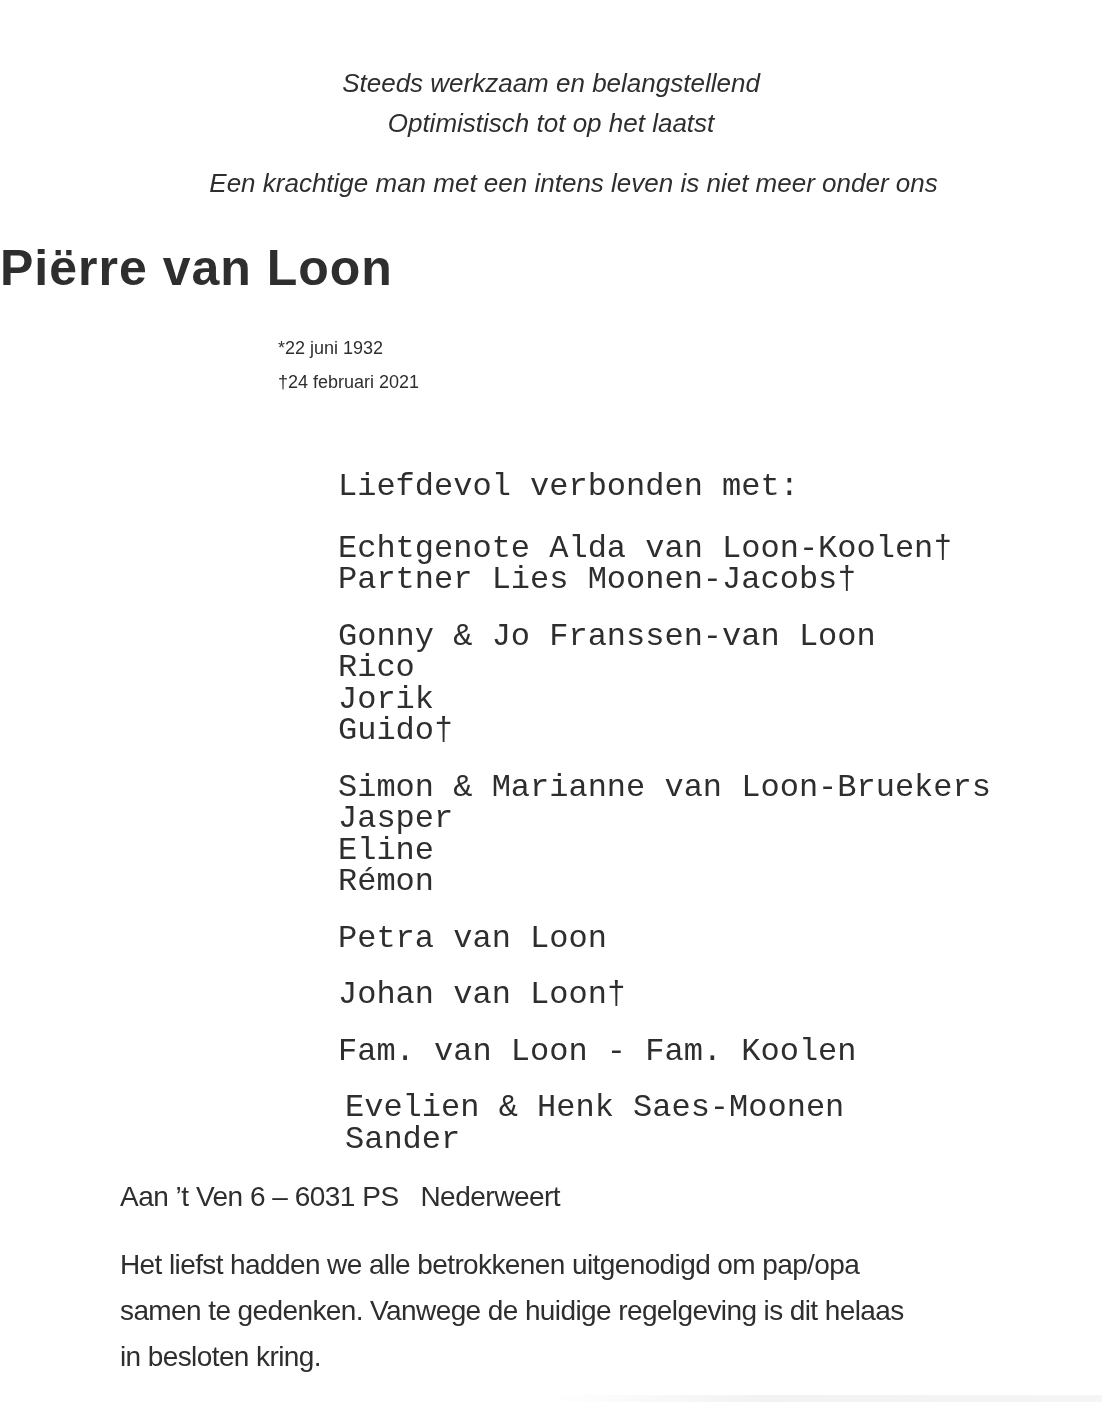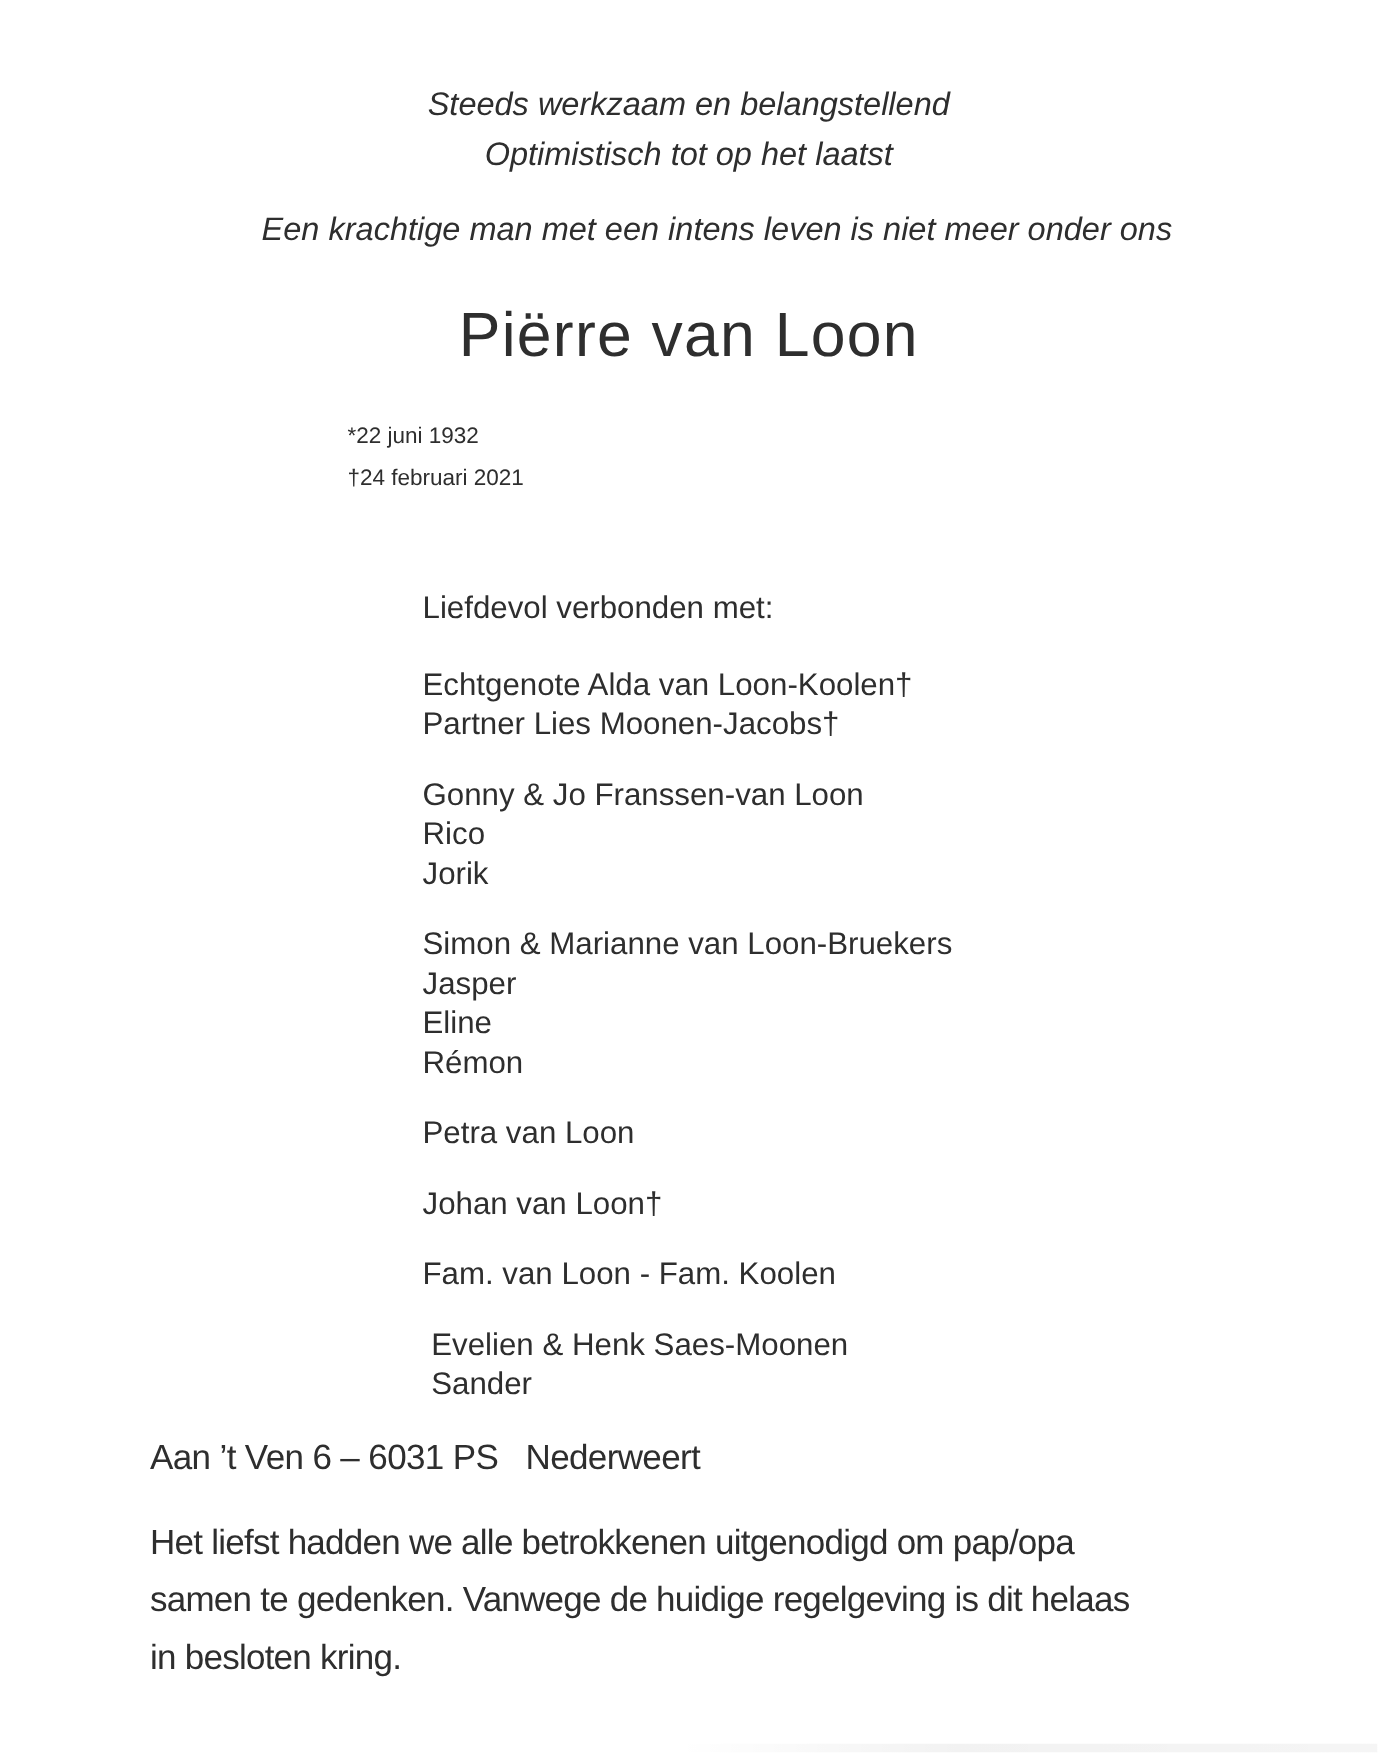--- a/index.html
+++ b/index.html
@@ -31,43 +31,44 @@
   .motto p {
     margin: 0;
   }
   .motto .tribute {
     margin-top: 20px;
     padding-left: 45px;
   }
   
   .name {
     margin: 34px 0 0 0;
-    text-align: center;
+    text-align: left;
     font-size: 50px;
-    font-weight: 400;
+    font-weight: 700;
     line-height: 62px;
     letter-spacing: 1px;
   }
   
   .dates {
     margin: 32px 0 0 278px;
     font-size: 18px;
     line-height: 34px;
     display: flex;
     flex-direction: column;
   }
   .dates .birth {
     display: inline-block;
     width: 295px;
   }
   
   .family {
     margin: 72px 0 0 338px;
-    font-size: 25px;
+    font-size: 32px;
     line-height: 31.5px;
+    font-family: Liberation Mono, monospace;
   }
   .family .intro {
     margin: 0 0 30px 0;
   }
   .family .group {
     margin: 0 0 25px 0;
   }
   .family .group.indent {
     padding-left: 7px;
   }
@@ -125,20 +126,21 @@
     <p class="intro">Liefdevol verbonden met:</p>
     <div id="family-groups">
         <div class="group">
           <div class="line">Echtgenote Alda van Loon-Koolen†</div>
           <div class="line">Partner Lies Moonen-Jacobs†</div>
         </div>
         <div class="group">
           <div class="line">Gonny &amp; Jo Franssen-van Loon</div>
           <div class="line">Rico</div>
           <div class="line">Jorik</div>
+          <div class="line">Guido†</div>
         </div>
         <div class="group">
           <div class="line">Simon &amp; Marianne van Loon-Bruekers</div>
           <div class="line">Jasper</div>
           <div class="line">Eline</div>
           <div class="line">Rémon</div>
         </div>
         <div class="group">
           <div class="line">Petra van Loon</div>
         </div>

